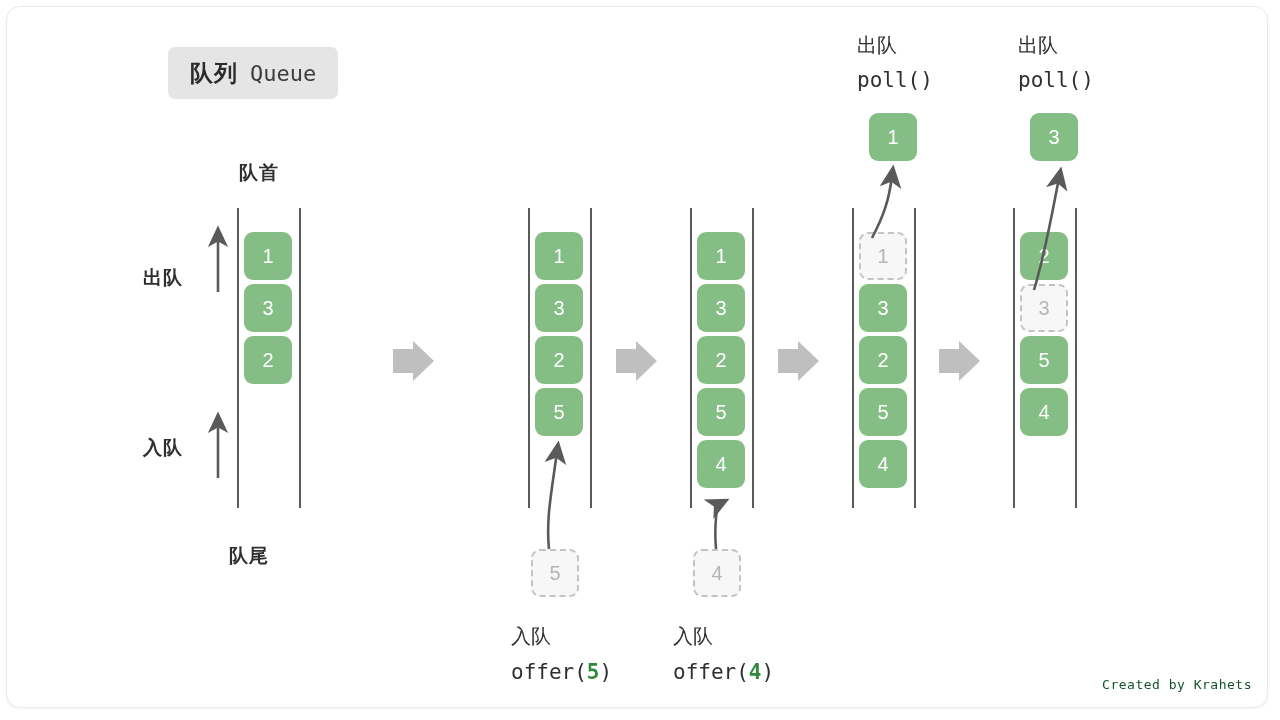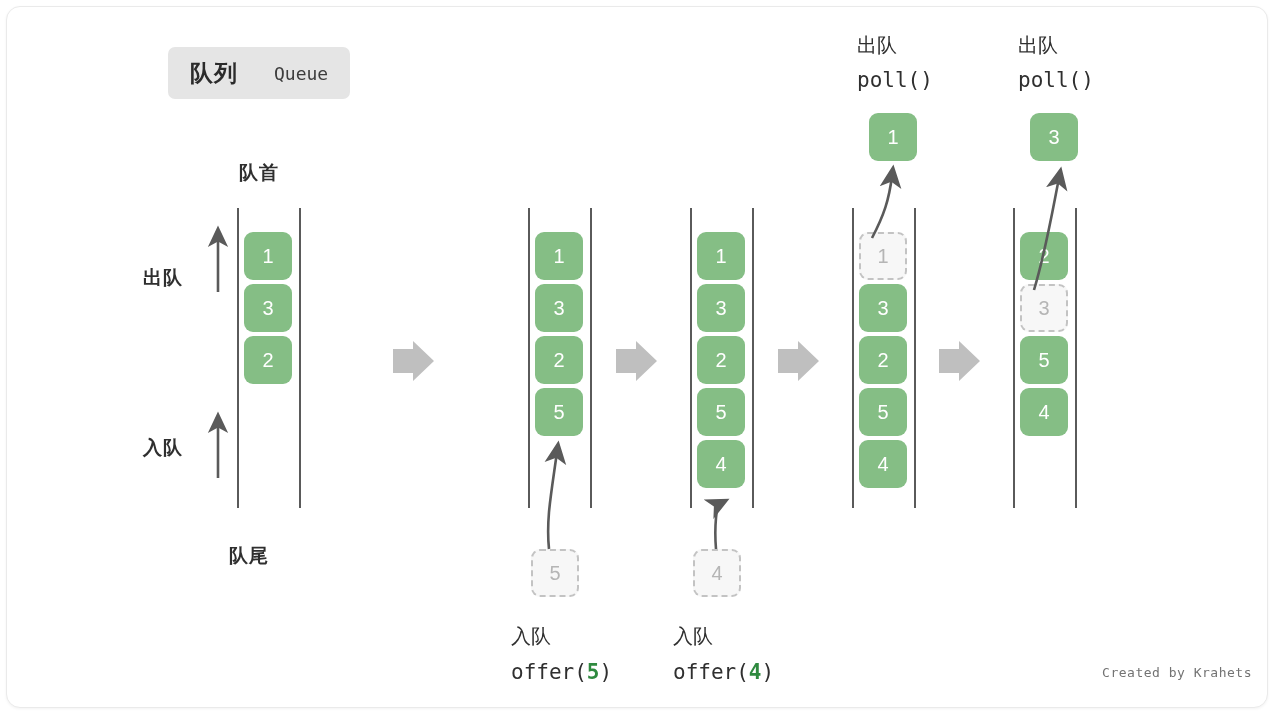--- a/index.html
+++ b/index.html
@@ -46,23 +46,22 @@
     gap: 12px;
   }
   .title-cn {
     font-size: 23px;
     font-weight: bold;
     color: #2b2b2b;
     letter-spacing: 1px;
   }
   .title-en {
     font-family: "DejaVu Sans Mono", "Liberation Mono", monospace;
-    font-size: 18px;
+    font-size: 22px;
     color: #3d3d3d;
-    margin-left: 24px;
   }
 
   
   .endlabel {
     font-size: 19px;
     font-weight: bold;
     color: #2f2f2f;
     letter-spacing: 1px;
     white-space: nowrap;
   }
@@ -134,24 +133,24 @@
   .topcaption .code {
     display: block;
     font-family: "DejaVu Sans Mono", "Liberation Mono", monospace;
     font-size: 21px;
     color: #2f2f2f;
   }
 
   
   .watermark {
     right: 28px;
-    bottom: 40px;
+    bottom: 28px;
     font-family: "DejaVu Sans Mono", "Liberation Mono", monospace;
     font-size: 13px;
-    color: #737373;
+    color: #14532d;
     letter-spacing: 0.5px;
   }
 
   svg.overlay {
     position: absolute;
     left: 0; top: 0;
     width: 1280px; height: 720px;
     pointer-events: none;
   }
 </style>

